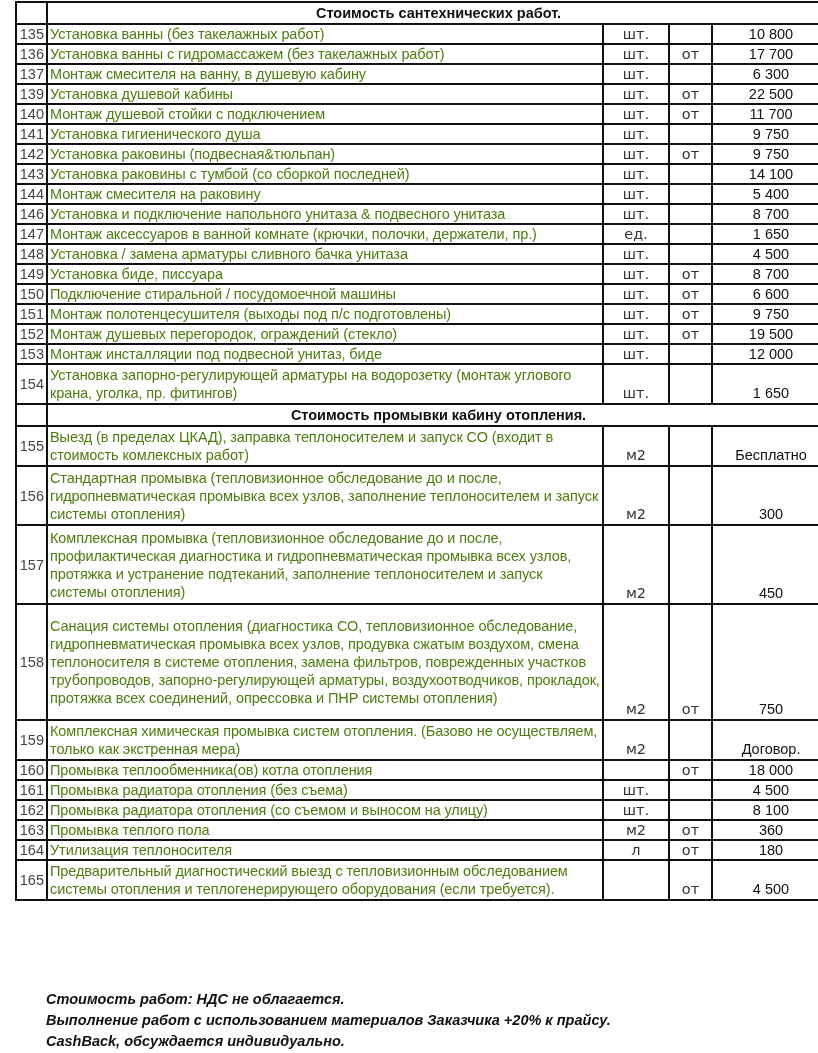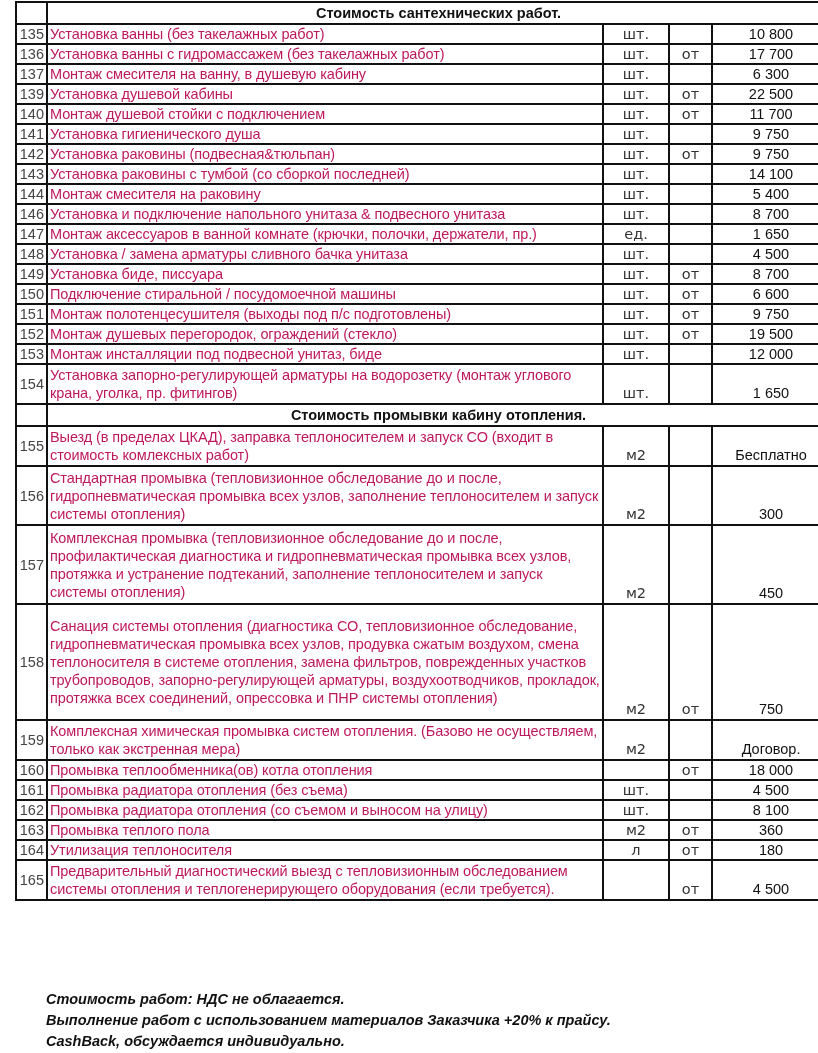--- a/index.html
+++ b/index.html
@@ -15,21 +15,21 @@
       line-height: 18px;
       vertical-align: middle;
       overflow: hidden;
     }
     col.c-num { width: 31px; }
     col.c-desc { width: 556px; }
     col.c-unit { width: 66px; }
     col.c-from { width: 43px; }
     col.c-price { width: 118px; }
     td.num { text-align: right; color: #444; padding: 0; font-size: 14px; }
-    td.desc { color: #be185d; white-space: nowrap; letter-spacing: -0.1px; }
+    td.desc { color: #4d7c0f; white-space: nowrap; letter-spacing: -0.1px; }
     td.desc.wrap { white-space: normal; }
     td.unit, td.from, td.price-cell { text-align: center; font-family: "DejaVu Sans", sans-serif; font-size: 13px; color: #333; }
     td.price-cell { font-family: "Liberation Sans", sans-serif; font-size: 14px; color: #111; }
     tr.single td { height: 17px; }
     tr.multi td.unit, tr.multi td.from, tr.multi td.price-cell { vertical-align: bottom; padding-bottom: 1px; }
     tr.section td { height: 20px; }
     td.section-title { text-align: center; font-weight: bold; font-size: 17px; color: #111; padding-right: 90px; }
     .notes { position: absolute; left: 46px; top: 989px; }
     .notes div { font-style: italic; font-weight: bold; font-size: 14.5px; line-height: 21px; color: #111; }
   </style>

